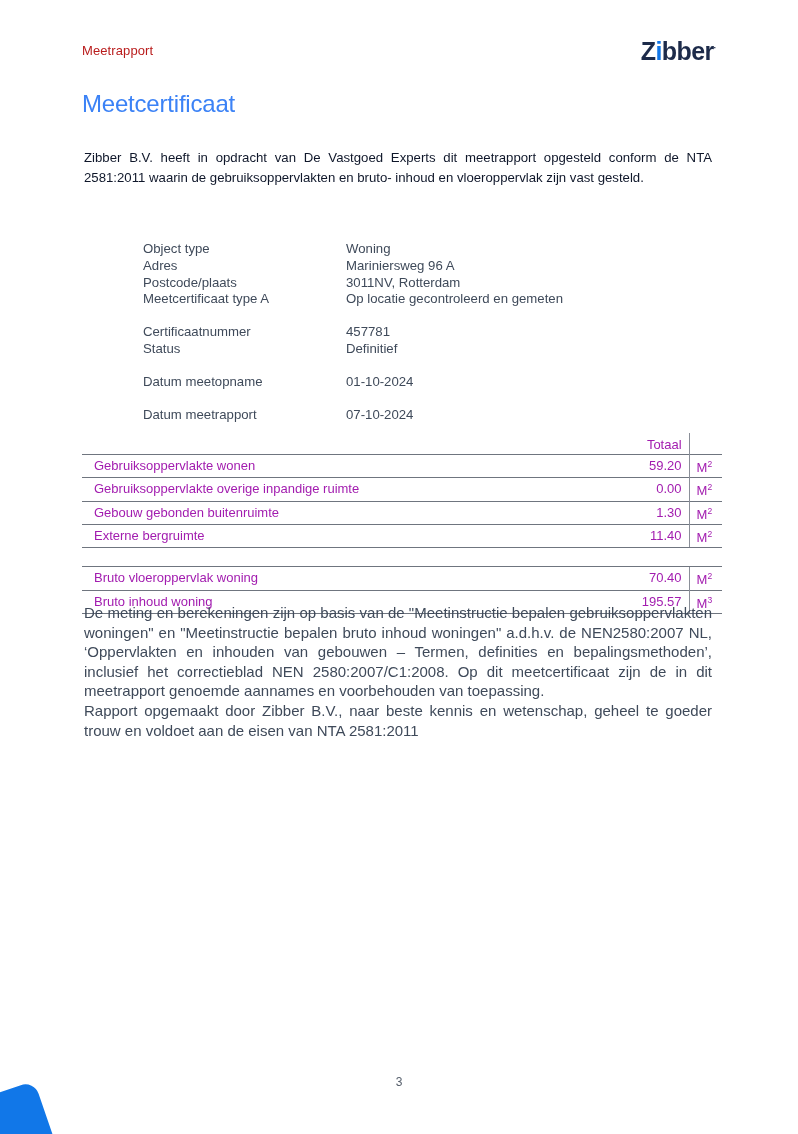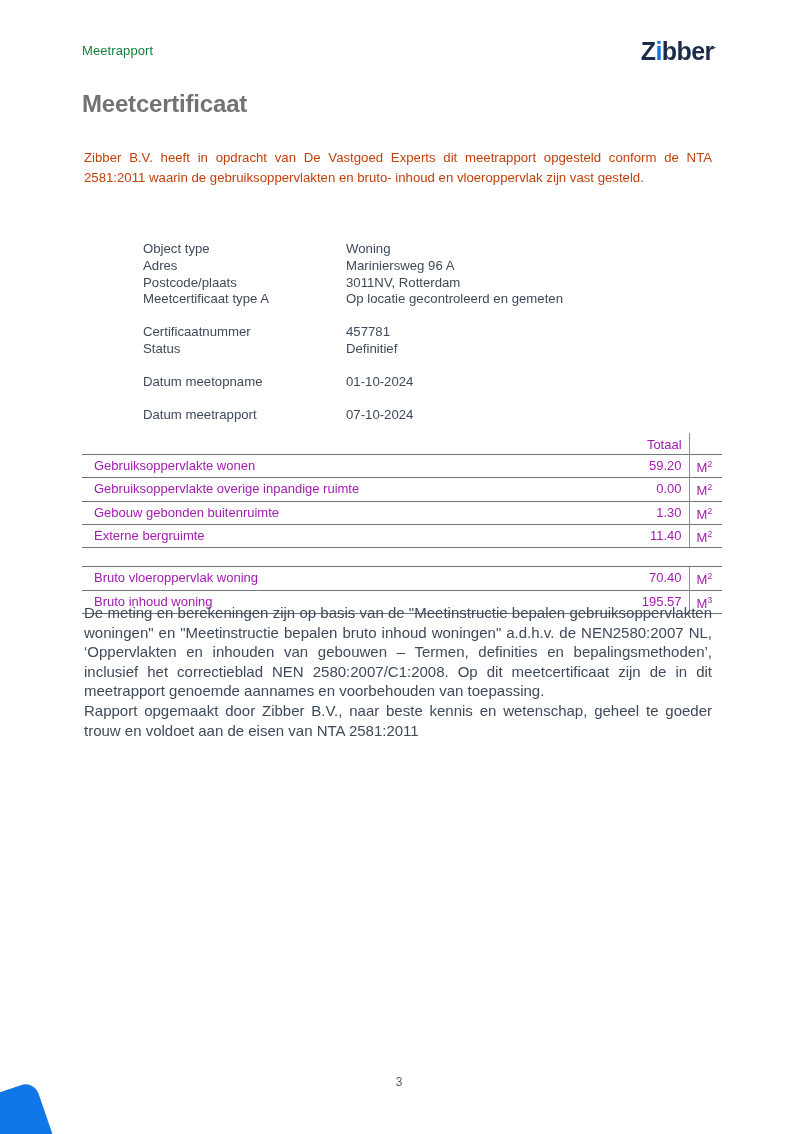--- a/index.html
+++ b/index.html
@@ -22,21 +22,21 @@
   
   .doc-header {
     position: absolute;
     top: 41px;
     left: 82px;
     right: 82px;
     height: 30px;
   }
   .header-label {
     font-size: 13px;
-    color: #15803d;
+    color: #b91c1c;
     letter-spacing: 0.1px;
   }
   .logo {
     position: absolute;
     right: 0;
     top: -4px;
     font-size: 25px;
     font-weight: bold;
     color: #1d2b4a;
     letter-spacing: -0.6px;
@@ -50,34 +50,34 @@
     color: #1d2b4a;
     font-weight: bold;
   }
 
   
   .page-title {
     position: absolute;
     top: 90px;
     left: 82px;
     font-size: 24px;
-    font-weight: bold;
-    color: #737373;
+    font-weight: normal;
+    color: #3b82f6;
     letter-spacing: -0.2px;
   }
 
   
   .intro {
     position: absolute;
     top: 148px;
     left: 84px;
     width: 628px;
     font-size: 13.2px;
     line-height: 19.5px;
-    color: #c2410c;
+    color: #0f172a;
     text-align: justify;
   }
 
   
   .details {
     position: absolute;
     top: 241px;
     left: 95px;
     width: 620px;
     font-size: 13.2px;

